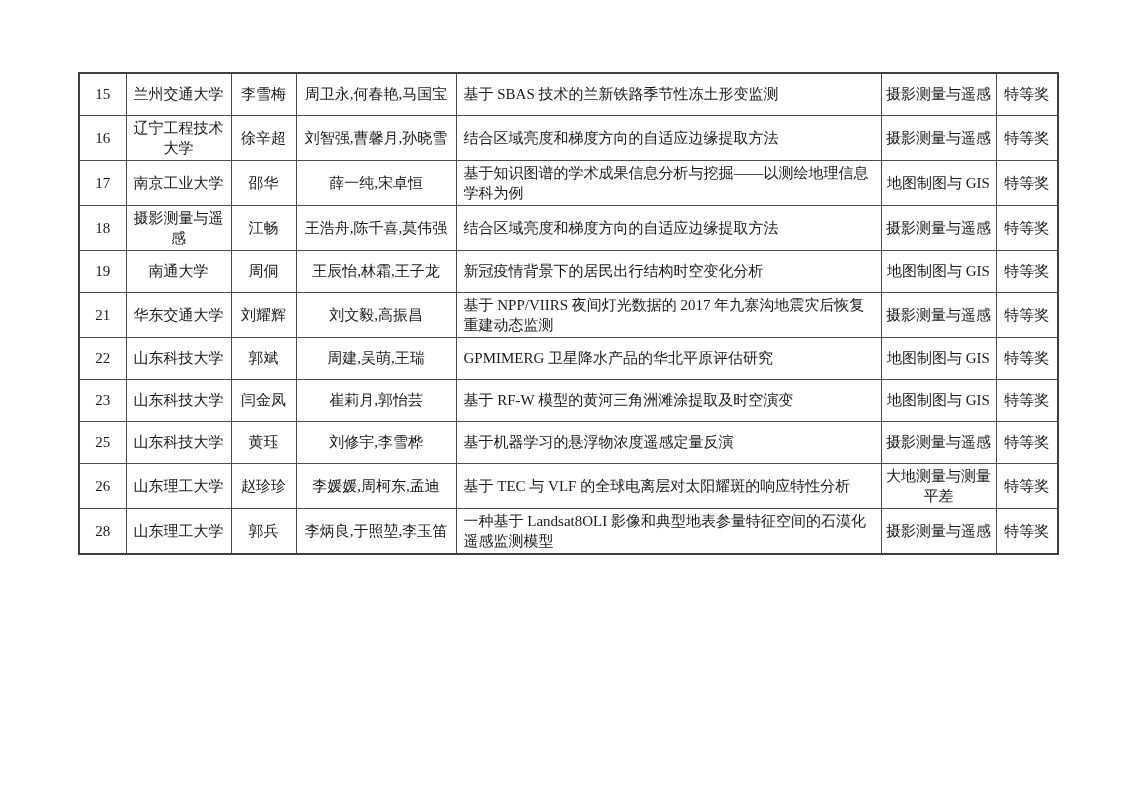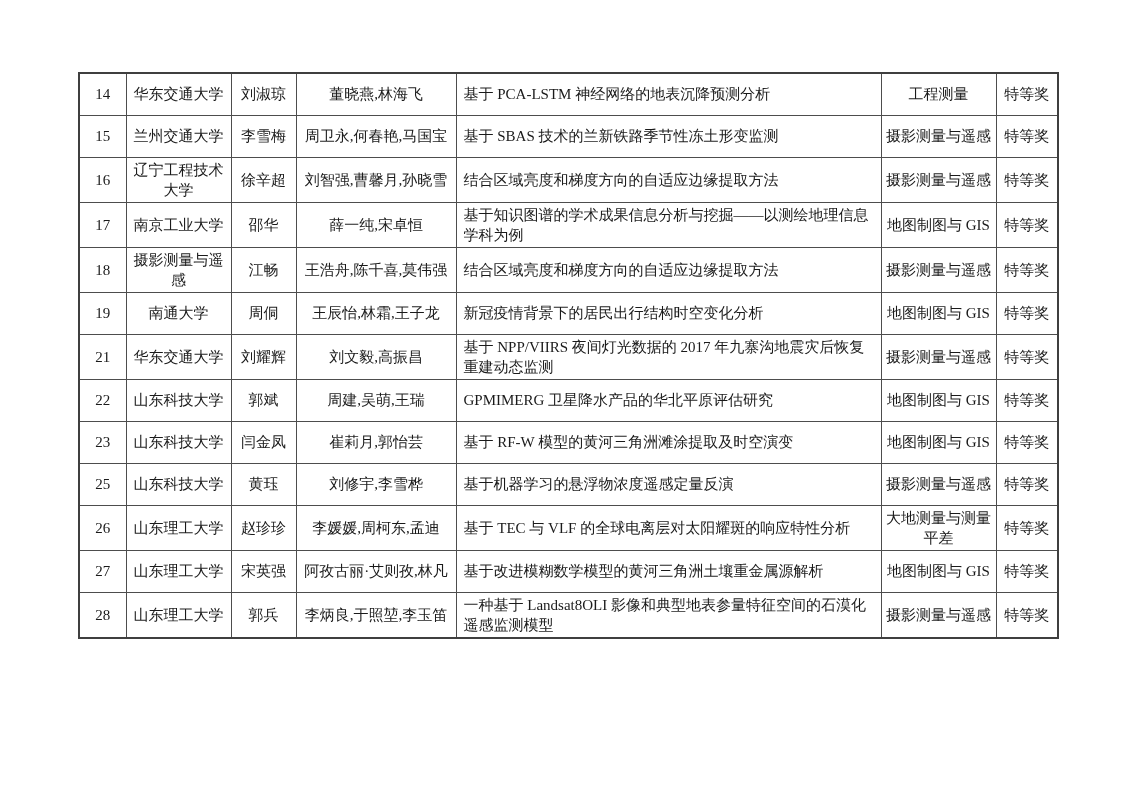--- a/index.html
+++ b/index.html
@@ -57,29 +57,20 @@
   <colgroup>
     <col class="c-no">
     <col class="c-univ">
     <col class="c-leader">
     <col class="c-members">
     <col class="c-title">
     <col class="c-category">
     <col class="c-award">
   </colgroup>
   <tbody>
-  <tr>
-    <td class="cell-no">14</td>
-    <td class="cell-univ">华东交通大学</td>
-    <td class="cell-leader">刘淑琼</td>
-    <td class="cell-members">董晓燕,林海飞</td>
-    <td class="cell-title">基于 PCA-LSTM 神经网络的地表沉降预测分析</td>
-    <td class="cell-category">工程测量</td>
-    <td class="cell-award">特等奖</td>
-  </tr>
 
   <tr>
     <td class="cell-no">15</td>
     <td class="cell-univ">兰州交通大学</td>
     <td class="cell-leader">李雪梅</td>
     <td class="cell-members">周卫永,何春艳,马国宝</td>
     <td class="cell-title">基于 SBAS 技术的兰新铁路季节性冻土形变监测</td>
     <td class="cell-category">摄影测量与遥感</td>
     <td class="cell-award">特等奖</td>
   </tr>
@@ -169,29 +160,20 @@
   <tr>
     <td class="cell-no">26</td>
     <td class="cell-univ">山东理工大学</td>
     <td class="cell-leader">赵珍珍</td>
     <td class="cell-members">李媛媛,周柯东,孟迪</td>
     <td class="cell-title">基于 TEC 与 VLF 的全球电离层对太阳耀斑的响应特性分析</td>
     <td class="cell-category">大地测量与测量平差</td>
     <td class="cell-award">特等奖</td>
   </tr>
 
-  <tr>
-    <td class="cell-no">27</td>
-    <td class="cell-univ">山东理工大学</td>
-    <td class="cell-leader">宋英强</td>
-    <td class="cell-members">阿孜古丽·艾则孜,林凡</td>
-    <td class="cell-title">基于改进模糊数学模型的黄河三角洲土壤重金属源解析</td>
-    <td class="cell-category">地图制图与 GIS</td>
-    <td class="cell-award">特等奖</td>
-  </tr>
 
   <tr>
     <td class="cell-no">28</td>
     <td class="cell-univ">山东理工大学</td>
     <td class="cell-leader">郭兵</td>
     <td class="cell-members">李炳良,于照堃,李玉笛</td>
     <td class="cell-title">一种基于 Landsat8OLI 影像和典型地表参量特征空间的石漠化遥感监测模型</td>
     <td class="cell-category">摄影测量与遥感</td>
     <td class="cell-award">特等奖</td>
   </tr>

